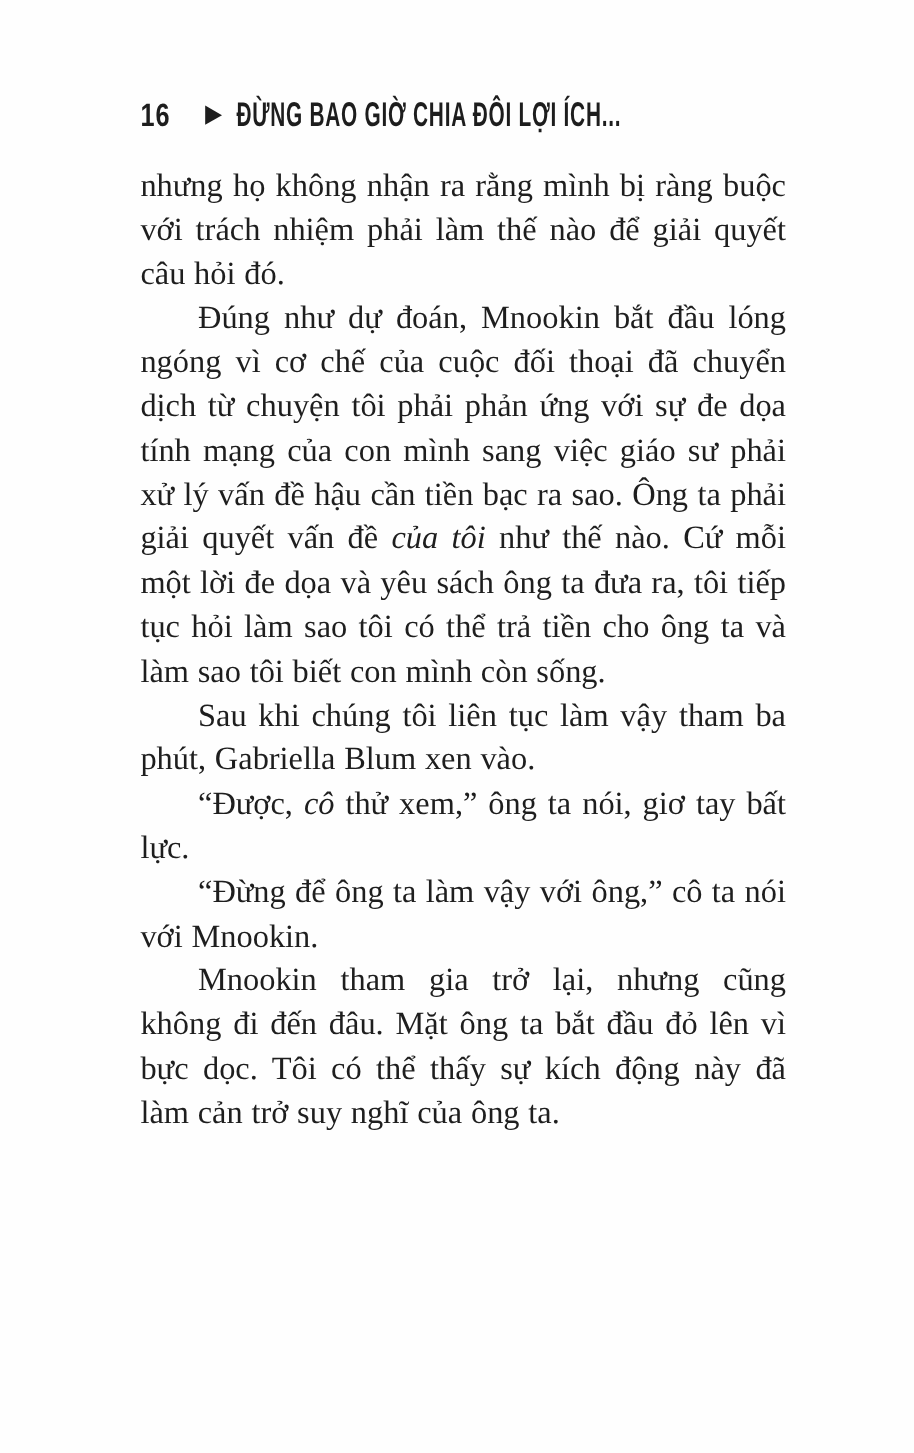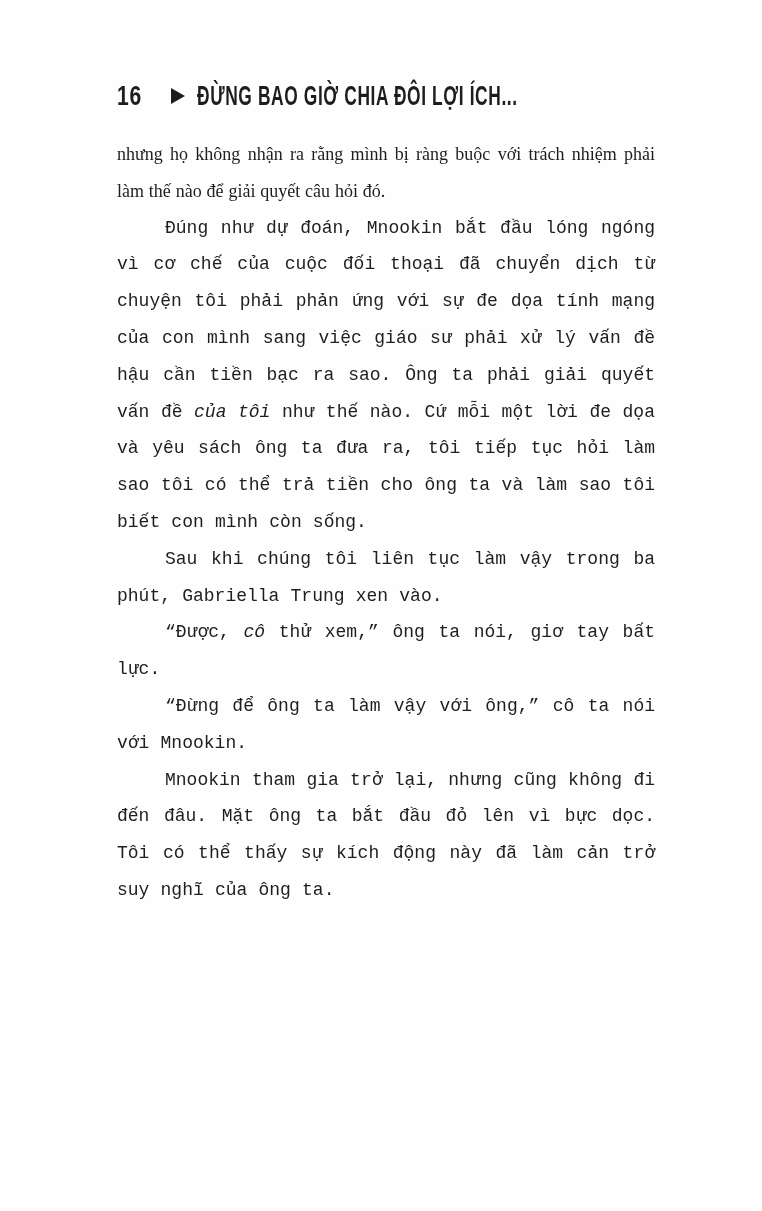--- a/index.html
+++ b/index.html
@@ -56,52 +56,51 @@
     letter-spacing: 1px;
     transform: scaleX(0.62) scaleY(1.02);
     transform-origin: left center;
     color: #1d1d1d;
   }
   .body-text {
     position: absolute;
     left: 117px;
     top: 136px;
     width: 538px;
-    font-size: 18px;
+    font-size: 27px;
     line-height: 36.8px;
     text-align: justify;
     hyphens: none;
     -webkit-hyphens: none;
     word-spacing: 0.02em;
   }
   .body-text p {
     margin: 0;
     padding: 0;
   }
   .body-text p.indent {
     text-indent: 48px;
-    font-family: Liberation Mono, monospace;
   }
   .italic {
     font-style: italic;
   }
 </style>
 </head>
 <body>
 
 <div class="page">
 
   <header class="running-header">
     <span class="pagenum">16</span>
     <span class="tri-icon"></span>
     <span class="running-title">ĐỪNG BAO GIỜ CHIA ĐÔI LỢI ÍCH...</span>
   </header>
 
   <main class="body-text">
       <p class="para"><span>nhưng họ không nhận ra rằng mình bị ràng buộc với trách nhiệm phải làm thế nào để giải quyết câu hỏi đó.</span></p>
       <p class="para indent"><span>Đúng như dự đoán, Mnookin bắt đầu lóng ngóng vì cơ chế của cuộc đối thoại đã chuyển dịch từ chuyện tôi phải phản ứng với sự đe dọa tính mạng của con mình sang việc giáo sư phải xử lý vấn đề hậu cần tiền bạc ra sao. Ông ta phải giải quyết vấn đề </span><span class="italic">của tôi</span><span> như thế nào. Cứ mỗi một lời đe dọa và yêu sách ông ta đưa ra, tôi tiếp tục hỏi làm sao tôi có thể trả tiền cho ông ta và làm sao tôi biết con mình còn sống.</span></p>
-      <p class="para indent"><span>Sau khi chúng tôi liên tục làm vậy trong ba phút, Gabriella Trung xen vào.</span></p>
+      <p class="para indent"><span>Sau khi chúng tôi liên tục làm vậy tham ba phút, Gabriella Blum xen vào.</span></p>
       <p class="para indent"><span>“Được, </span><span class="italic">cô</span><span> thử xem,” ông ta nói, giơ tay bất lực.</span></p>
       <p class="para indent"><span>“Đừng để ông ta làm vậy với ông,” cô ta nói với Mnookin.</span></p>
       <p class="para indent"><span>Mnookin tham gia trở lại, nhưng cũng không đi đến đâu. Mặt ông ta bắt đầu đỏ lên vì bực dọc. Tôi có thể thấy sự kích động này đã làm cản trở suy nghĩ của ông ta.</span></p>
     </main>
 
 </div>
 
 </body></html>

